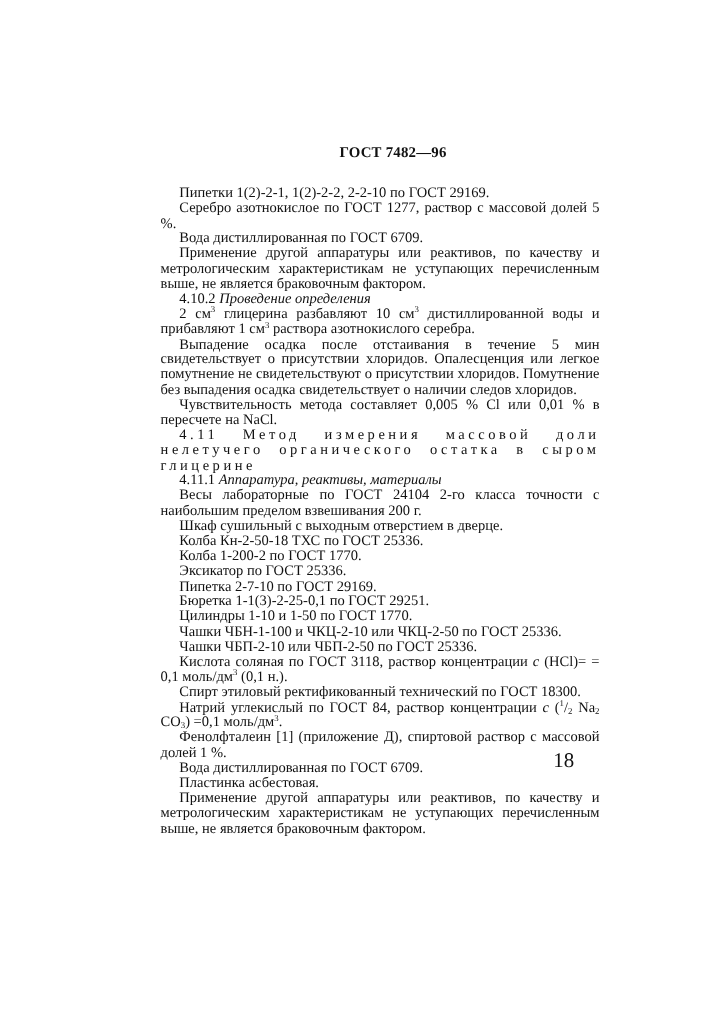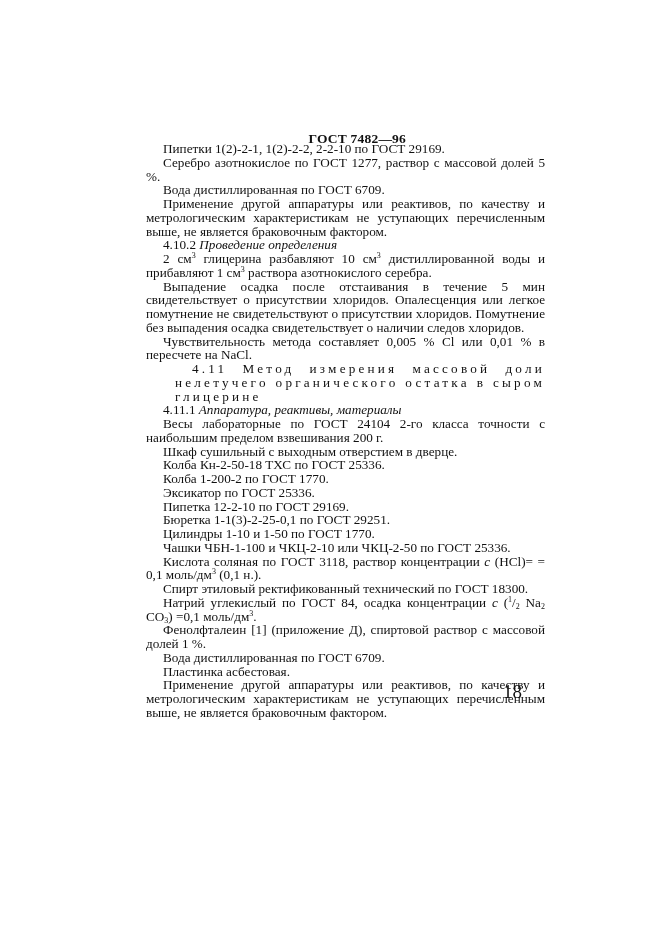--- a/index.html
+++ b/index.html
@@ -7,26 +7,26 @@
   .page {
     position: absolute; left: 0; top: 0; width: 522px; height: 936px; background: #fff;
     color: #111;
     font-family: "Liberation Serif", "DejaVu Serif", serif;
   }
   .header {
     position: absolute; top: 131px; right: 116px;
     font-weight: bold; font-size: 13.5px; letter-spacing: 0.2px;
   }
   .body {
-    position: absolute; left: 146px; top: 142px; width: 399px;
+    position: absolute; left: 146px; top: 168px; width: 399px;
     font-size: 13.2px; line-height: 13.75px;
   }
   .p { margin: 0; text-align: justify; text-indent: 17px; }
   .p.last-left { text-align-last: left; }
-  .spaced { letter-spacing: 3.2px; margin-left: 29px; }
+  .spaced { letter-spacing: 3.2px; }
   .it { font-style: italic; }
   sup { font-size: 8px; vertical-align: 5px; line-height: 0; }
   sub { font-size: 8px; vertical-align: -2px; line-height: 0; }
   .pagenum {
     position: absolute; top: 681px; left: 503px; font-size: 19px;
   }
 </style>
 </head>
 <body>
 
@@ -42,27 +42,28 @@
     <p class="p last-left"><span>2 см</span><sup>3</sup><span> глицерина разбавляют 10 см</span><sup>3</sup><span> дистиллированной воды и прибавляют 1  см</span><sup>3</sup><span> раствора азотнокислого серебра.</span></p>
     <p class="p last-left">Выпадение осадка после отстаивания в течение 5  мин свидетельствует о присутствии хлоридов. Опалесценция или легкое помутнение не свидетельствуют о присутствии хлоридов. Помутнение без выпадения осадка свидетельствует о наличии следов хлоридов.</p>
     <p class="p last-left">Чувствительность метода составляет 0,005 % Cl или 0,01 % в пересчете на NaCl.</p>
     <p class="p last-left spaced">4.11 Метод измерения массовой доли нелетучего органического остатка в сыром глицерине</p>
     <p class="p last-left"><span>4.11.1</span>&nbsp;<span class="it">Аппаратура, реактивы, материалы</span></p>
     <p class="p last-left">Весы лабораторные по ГОСТ  24104 2-го класса точности с наибольшим пределом взвешивания 200  г.</p>
     <p class="p last-left">Шкаф сушильный с выходным отверстием в дверце.</p>
     <p class="p last-left">Колба Кн-2-50-18 ТХС по ГОСТ  25336.</p>
     <p class="p last-left">Колба 1-200-2 по ГОСТ  1770.</p>
     <p class="p last-left">Эксикатор по ГОСТ  25336.</p>
-    <p class="p last-left">Пипетка 12-2-10 по ГОСТ  29169.</p>
+    <p class="p last-left">Пипетка 2-7-10 по ГОСТ  29169.</p>
     <p class="p last-left">Бюретка 1-1(3)-2-25-0,1 по ГОСТ  29251.</p>
     <p class="p last-left">Цилиндры 1-10 и 1-50 по ГОСТ  1770.</p>
     <p class="p last-left">Чашки ЧБН-1-100 и ЧКЦ-2-10 или ЧКЦ-2-50 по ГОСТ  25336.</p>
+    <p class="p last-left">Чашки ЧБП-2-10 или ЧБП-2-50 по ГОСТ  25336.</p>
     <p class="p last-left"><span>Кислота соляная по ГОСТ  3118, раствор концентрации </span><span class="it">c</span><span> (HCl)= =  0,1  моль/дм</span><sup>3</sup><span> (0,1  н.).</span></p>
     <p class="p last-left">Спирт этиловый ректификованный технический по ГОСТ  18300.</p>
-    <p class="p last-left"><span>Натрий углекислый по ГОСТ 84, осадка концентрации </span><span class="it">c</span><span> (</span><sup>1</sup><span>/</span><sub>2</sub><span> Na</span><sub>2</sub><span> CO</span><sub>3</sub><span>) =0,1  моль/дм</span><sup>3</sup><span>.</span></p>
+    <p class="p last-left"><span>Натрий углекислый по ГОСТ 84, раствор концентрации </span><span class="it">c</span><span> (</span><sup>1</sup><span>/</span><sub>2</sub><span> Na</span><sub>2</sub><span> CO</span><sub>3</sub><span>) =0,1  моль/дм</span><sup>3</sup><span>.</span></p>
     <p class="p last-left">Фенолфталеин [1] (приложение Д), спиртовой раствор с массовой долей 1  %.</p>
     <p class="p last-left">Вода дистиллированная по ГОСТ  6709.</p>
     <p class="p last-left">Пластинка асбестовая.</p>
     <p class="p last-left">Применение другой аппаратуры или реактивов, по качеству и метрологическим характеристикам не уступающих перечисленным выше, не является браковочным фактором.</p>
   </div>
 
   <div class="pagenum">18</div>
 </div>
 
 </body></html>

